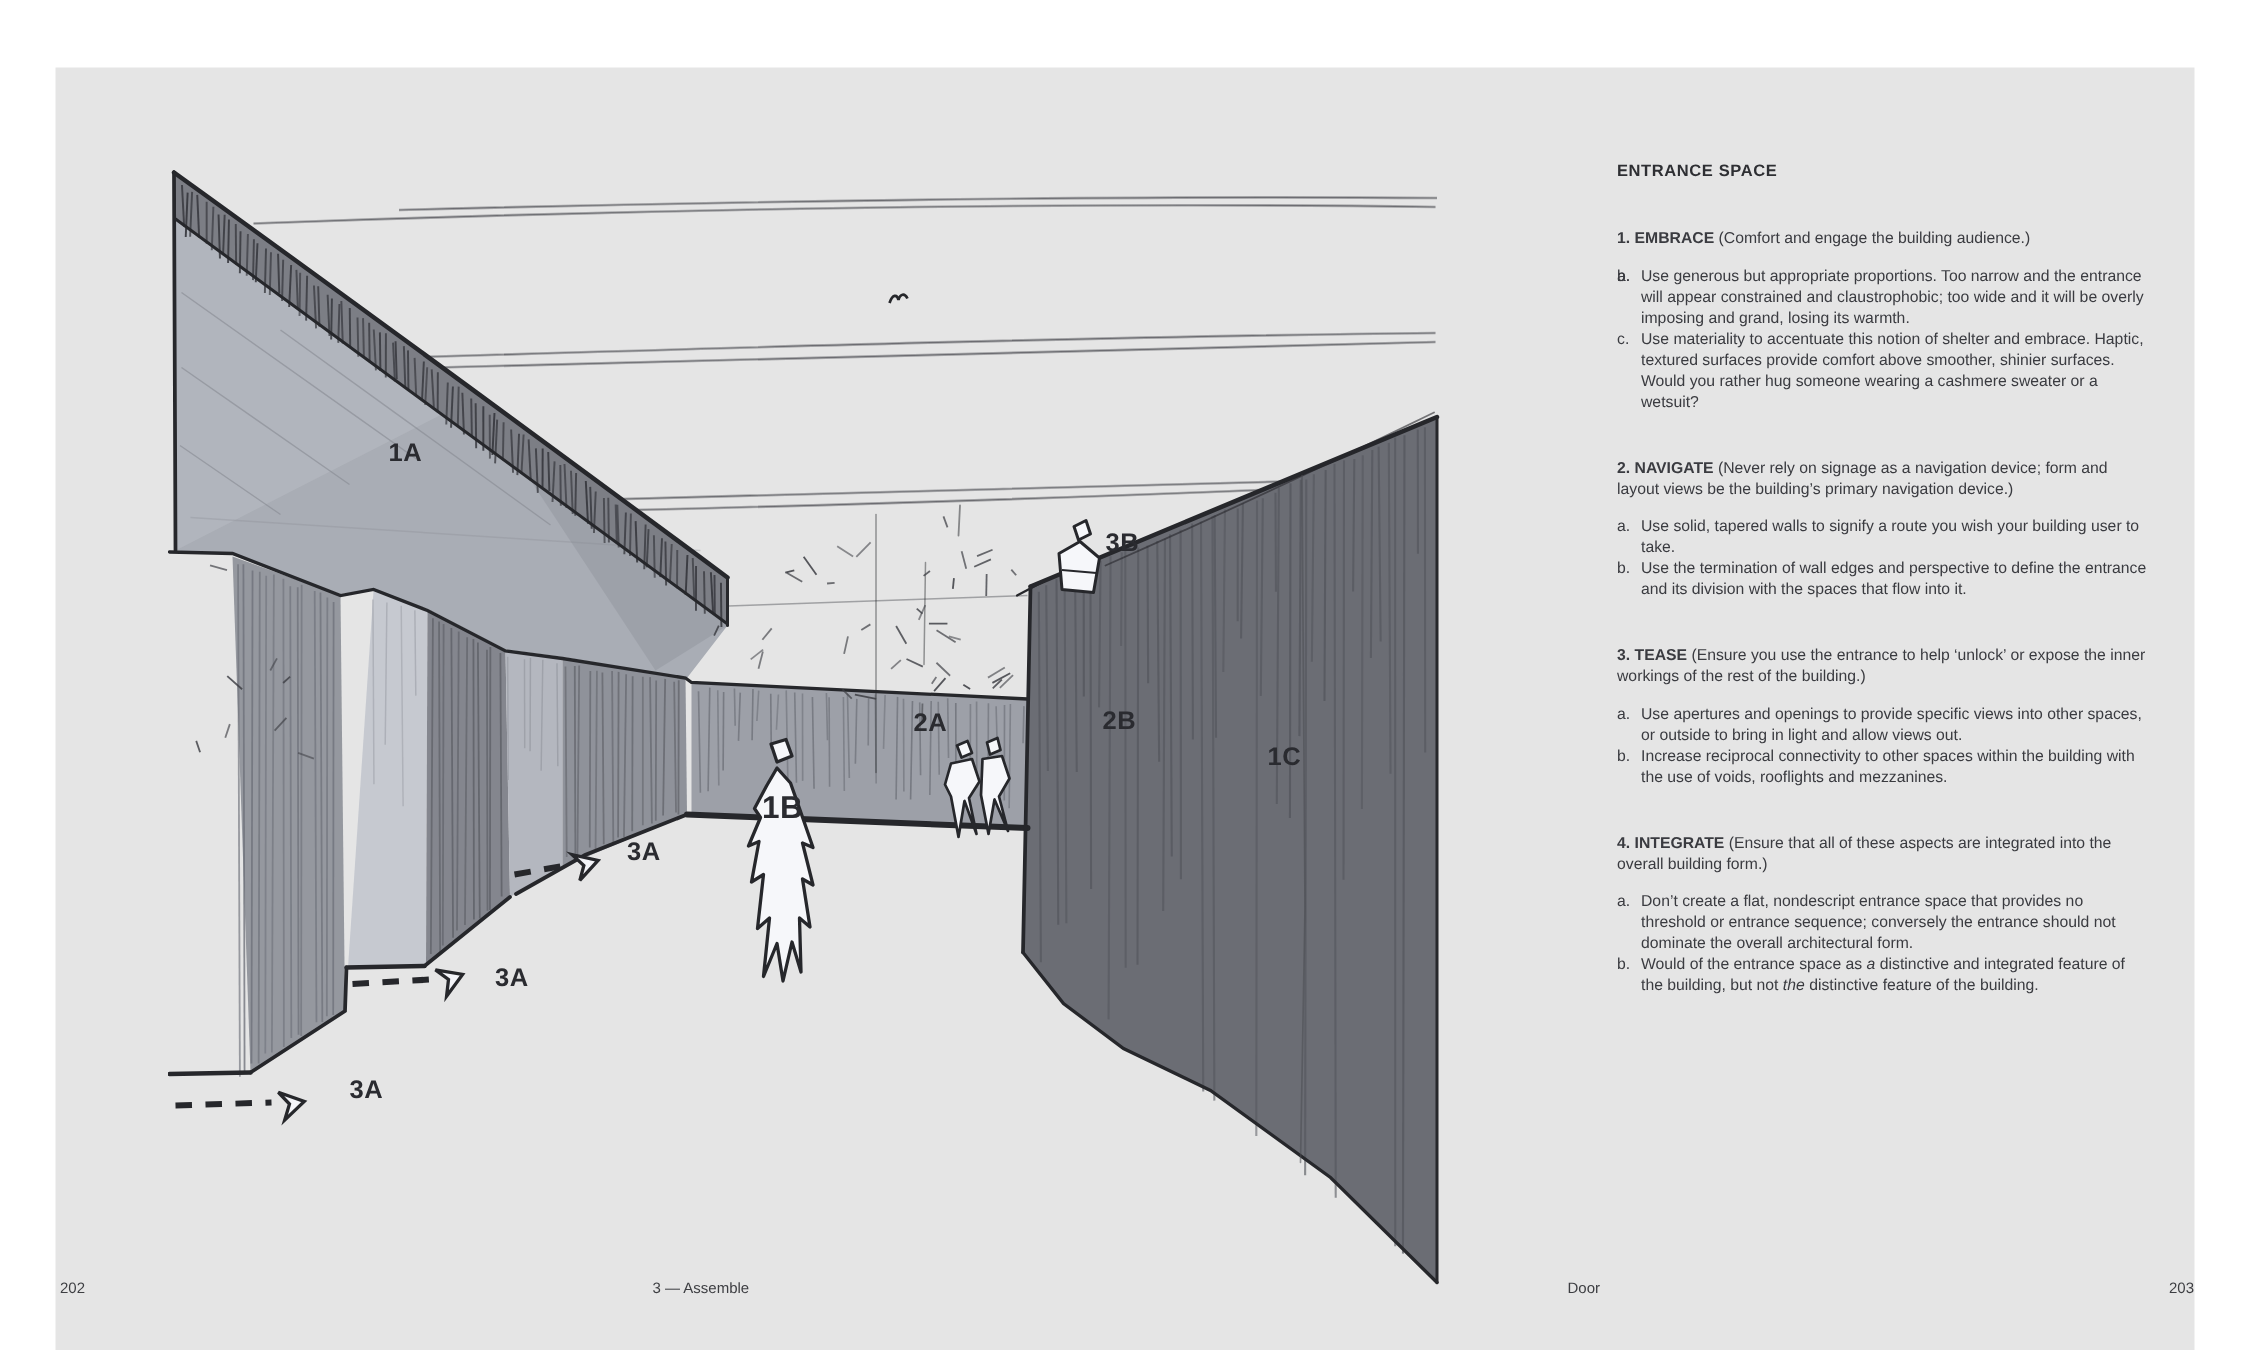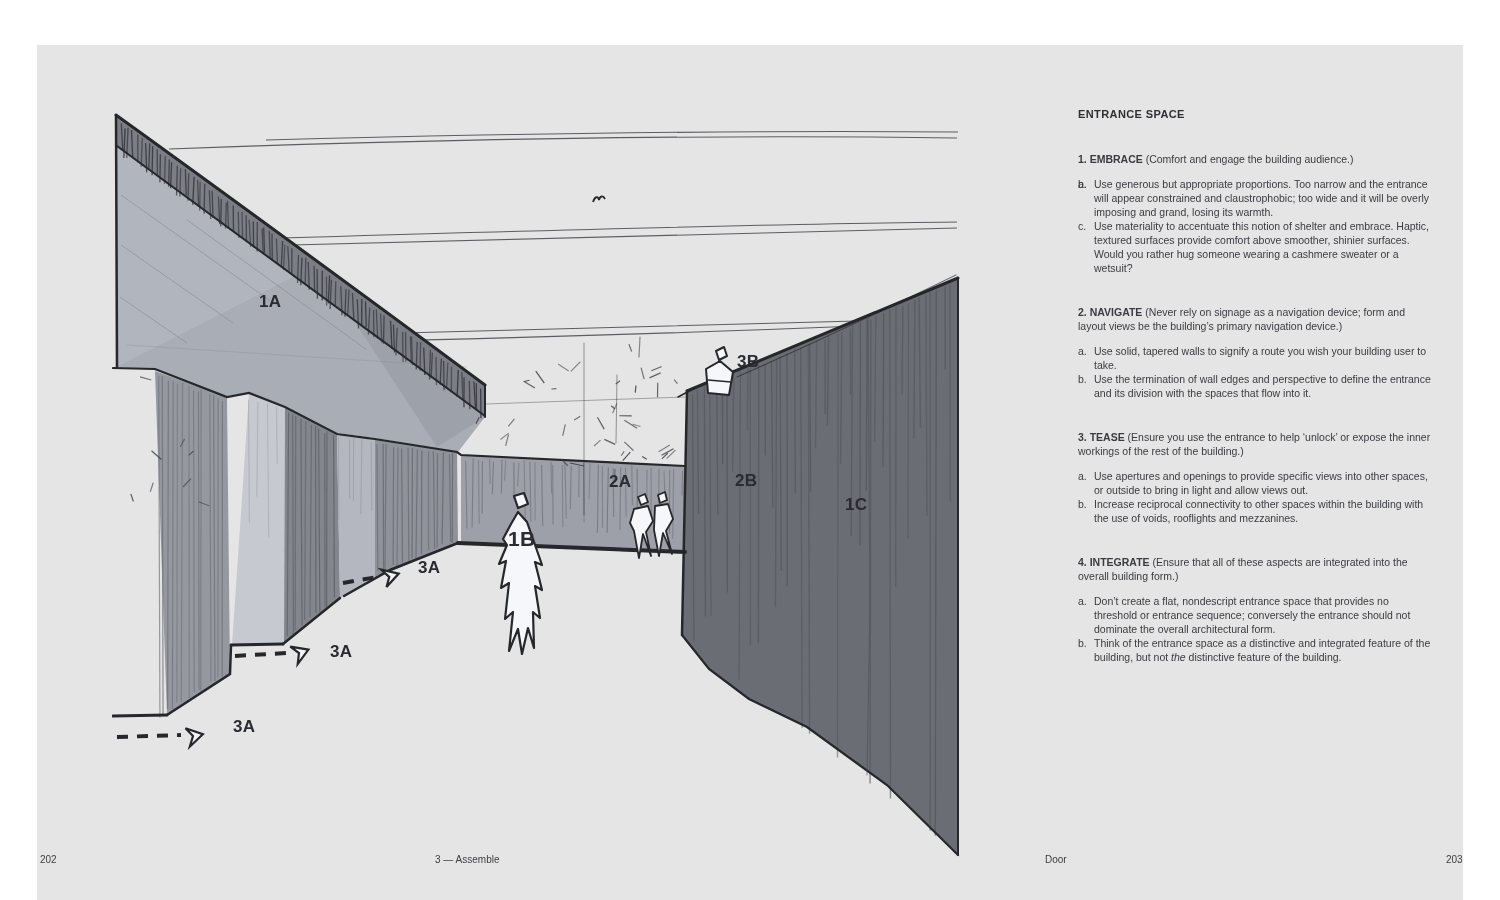--- a/index.html
+++ b/index.html
@@ -431,21 +431,21 @@
     <div class="items">
       <div class="item"><span class="marker">a.</span><span>Use apertures and openings to provide specific views into other spaces, or outside to bring in light and allow views out.</span></div>
       <div class="item"><span class="marker">b.</span><span>Increase reciprocal connectivity to other spaces within the building with the use of voids, rooflights and mezzanines.</span></div>
     </div>
   </div>
 
   <div class="sec">
     <div><span class="hb">4. INTEGRATE</span> <span>(Ensure that all of these aspects are integrated into the overall building form.)</span></div>
     <div class="items">
       <div class="item"><span class="marker">a.</span><span>Don’t create a flat, nondescript entrance space that provides no threshold or entrance sequence; conversely the entrance should not dominate the overall architectural form.</span></div>
-      <div class="item"><span class="marker">b.</span><span>Think of the entrance space as </span><span class="it">a</span><span> distinctive and integrated feature of the building, but not </span><span class="it">the</span><span> distinctive feature of the building.</span></div>
+      <div class="item"><span class="marker">b.</span><span>Would of the entrance space as </span><span class="it">a</span><span> distinctive and integrated feature of the building, but not </span><span class="it">the</span><span> distinctive feature of the building.</span></div>
     </div>
   </div>
 </div>
 
 <div class="footer-item f-202">202</div>
 <div class="footer-item f-assemble">3 — Assemble</div>
 <div class="footer-item f-door">Door</div>
 <div class="footer-item f-203">203</div>
 
 </body></html>

